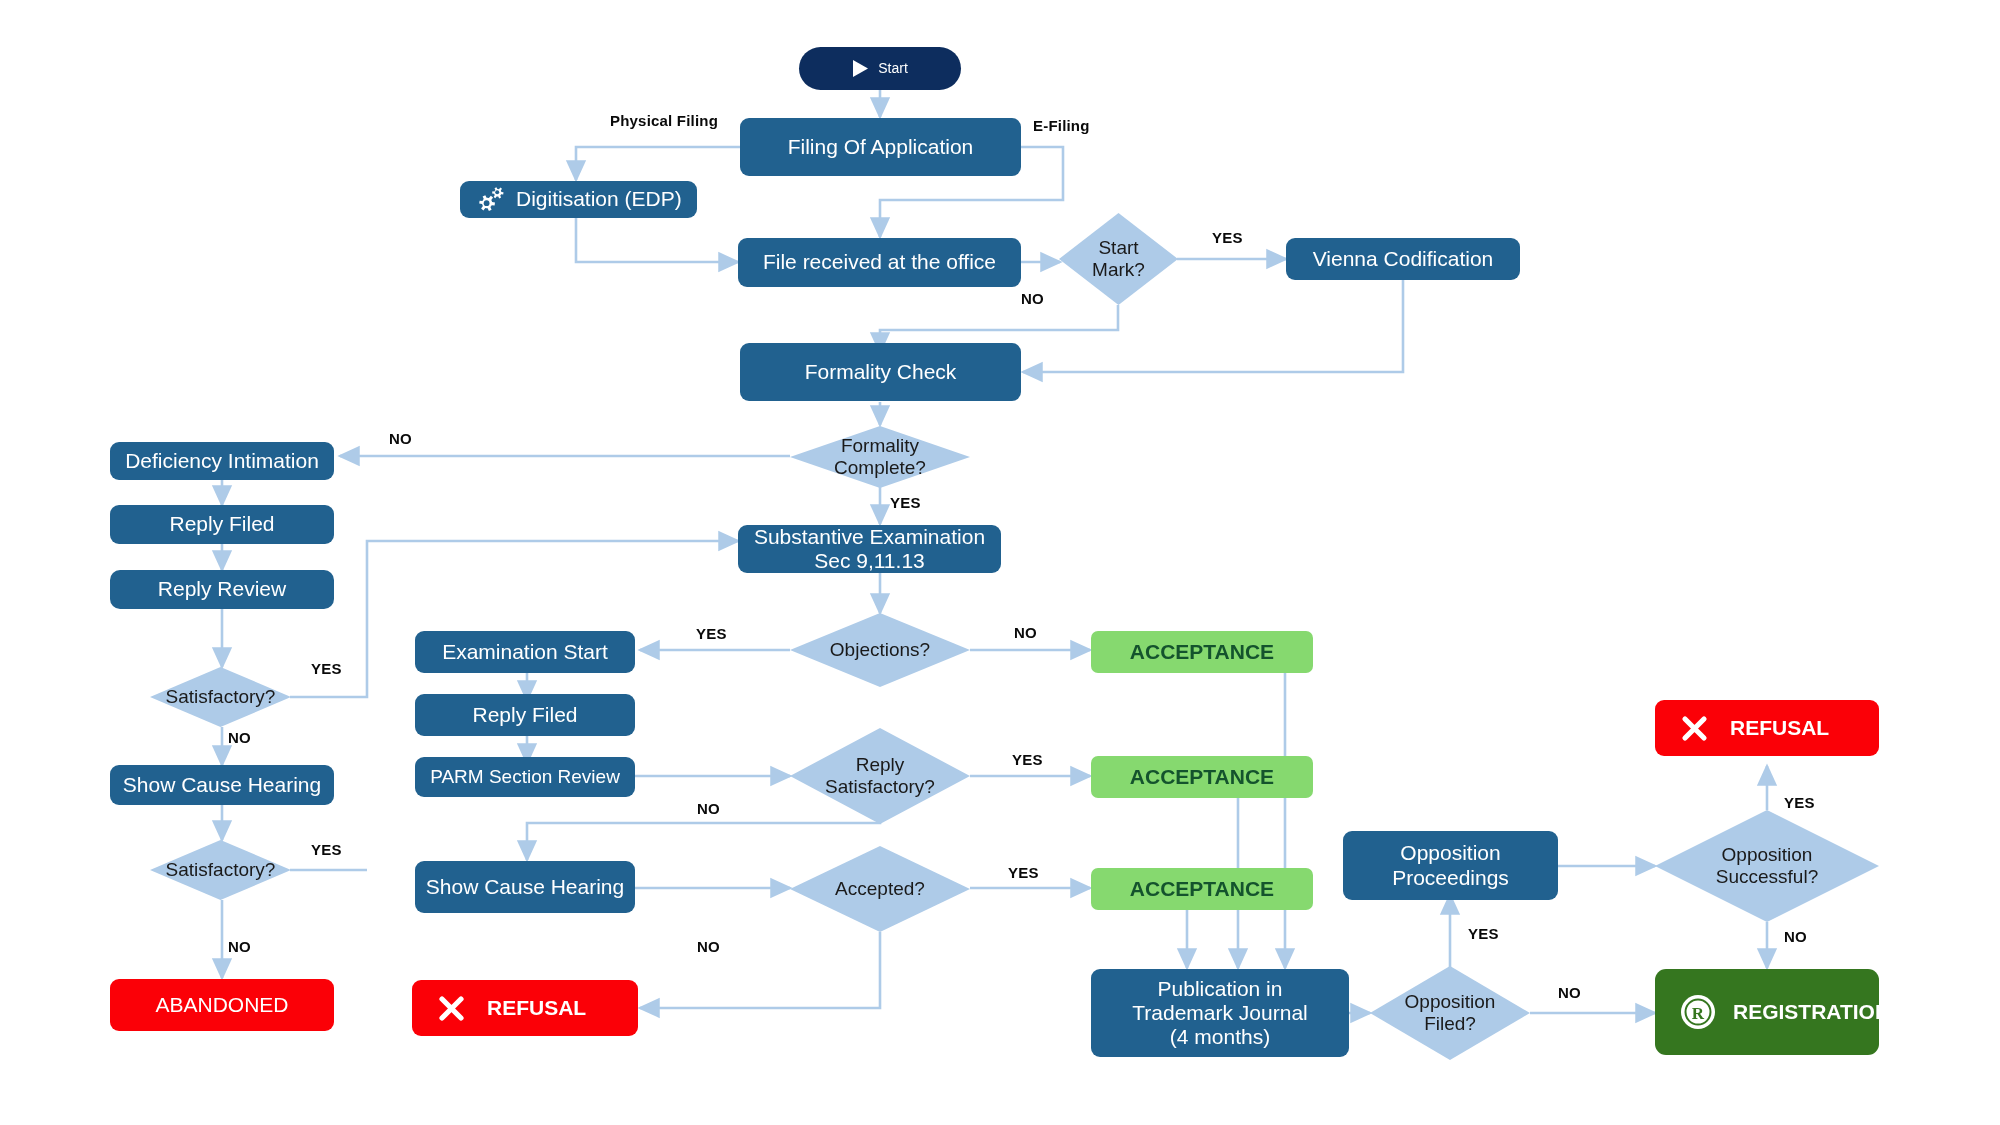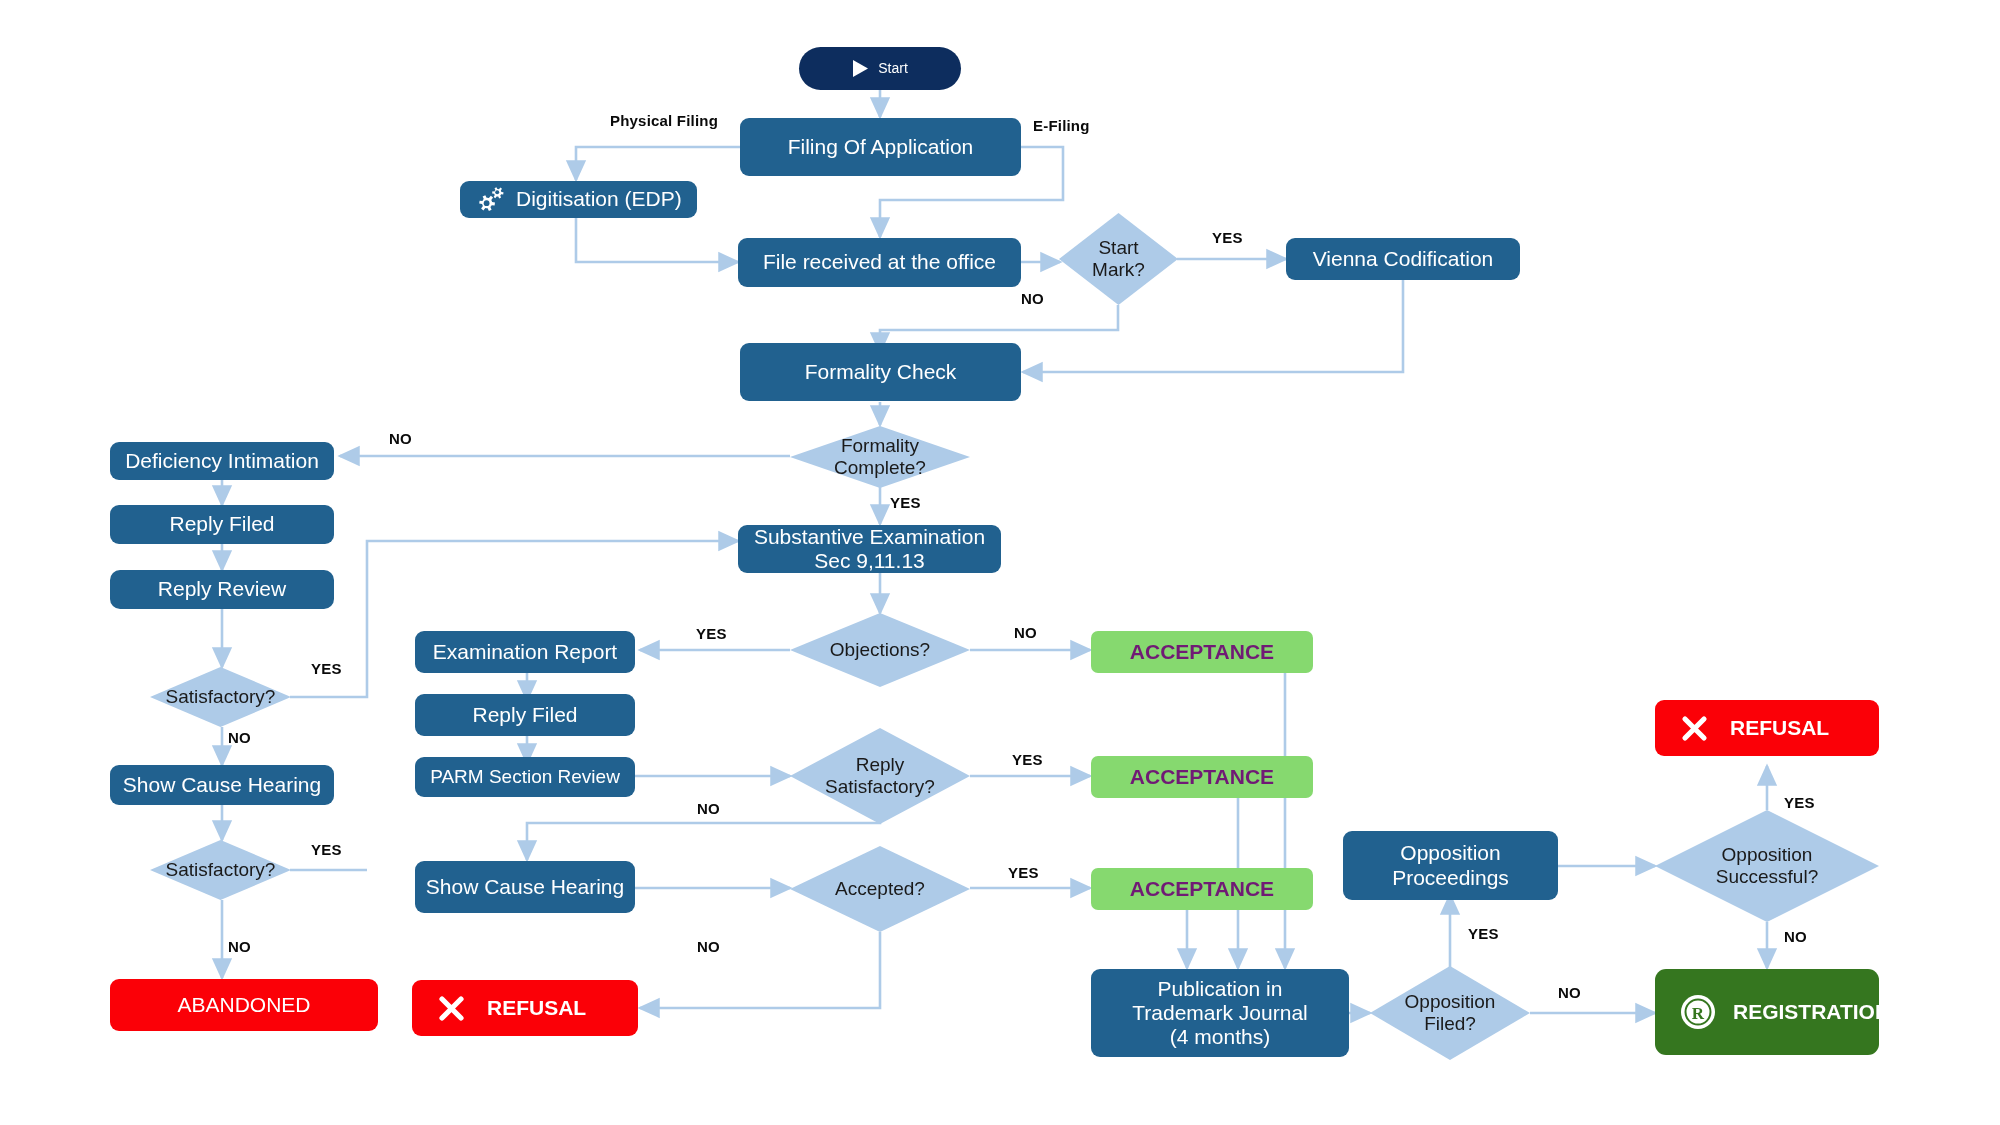--- a/index.html
+++ b/index.html
@@ -13,21 +13,21 @@
         justify-content:center;text-align:center;line-height:1.15;}
 
   
   .start{background:#0d2d5e;color:#fff;border-radius:22px;font-size:14px;}
   .proc{background:#21618f;color:#fff;border-radius:9px;font-size:21px;}
   .proc.small{font-size:19px;}
   .dec{background:transparent;color:#1a1a1a;font-size:19px;}
   .dec .diamond{position:absolute;left:0;top:0;width:100%;height:100%;
         background:#aecbe8;clip-path:polygon(50% 0,100% 50%,50% 100%,0 50%);}
   .dec .dlabel{position:relative;z-index:2;width:100%;}
-  .accept{background:#86d96f;color:#701a75;border-radius:7px;font-size:21px;font-weight:bold;}
+  .accept{background:#86d96f;color:#14532d;border-radius:7px;font-size:21px;font-weight:bold;}
   .refusal{background:#fb0007;color:#fff;border-radius:9px;font-size:21px;font-weight:bold;
            justify-content:flex-start;padding-left:26px;gap:22px;}
   .abandoned{background:#fb0007;color:#fff;border-radius:9px;font-size:21px;}
   .registration{background:#35761f;color:#fff;border-radius:11px;font-size:21px;font-weight:bold;
            justify-content:flex-start;padding-left:24px;gap:16px;}
 
   .edgelabel{position:absolute;font-size:15px;font-weight:bold;color:#0a0a0a;
              white-space:nowrap;letter-spacing:.2px;}
 
   
@@ -202,37 +202,37 @@
 
   <div class="node proc" style="left:110px;top:765px;width:224px;height:40px;">
     <span>Show Cause Hearing</span>
   </div>
 
   <div class="node dec" style="left:150px;top:840px;width:141px;height:60px;">
     <span class="diamond"></span>
     <span class="dlabel">Satisfactory?</span>
   </div>
 
-  <div class="node abandoned" style="left:110px;top:979px;width:268px;height:52px;">
+  <div class="node abandoned" style="left:110px;top:979px;width:224px;height:52px;">
     <span>ABANDONED</span>
   </div>
 
   <div class="node proc" style="left:738px;top:525px;width:263px;height:48px;">
     <span>
       <span>Substantive Examination</span><br><span>Sec 9,11.13</span>
     </span>
   </div>
 
   <div class="node dec" style="left:790px;top:613px;width:180px;height:74px;">
     <span class="diamond"></span>
     <span class="dlabel">Objections?</span>
   </div>
 
   <div class="node proc" style="left:415px;top:631px;width:220px;height:42px;">
-    <span>Examination Report</span>
+    <span>Examination Start</span>
   </div>
 
   <div class="node proc" style="left:415px;top:694px;width:220px;height:42px;">
     <span>Reply Filed</span>
   </div>
 
   <div class="node proc small" style="left:415px;top:757px;width:220px;height:40px;">
     <span>PARM Section Review</span>
   </div>
 

